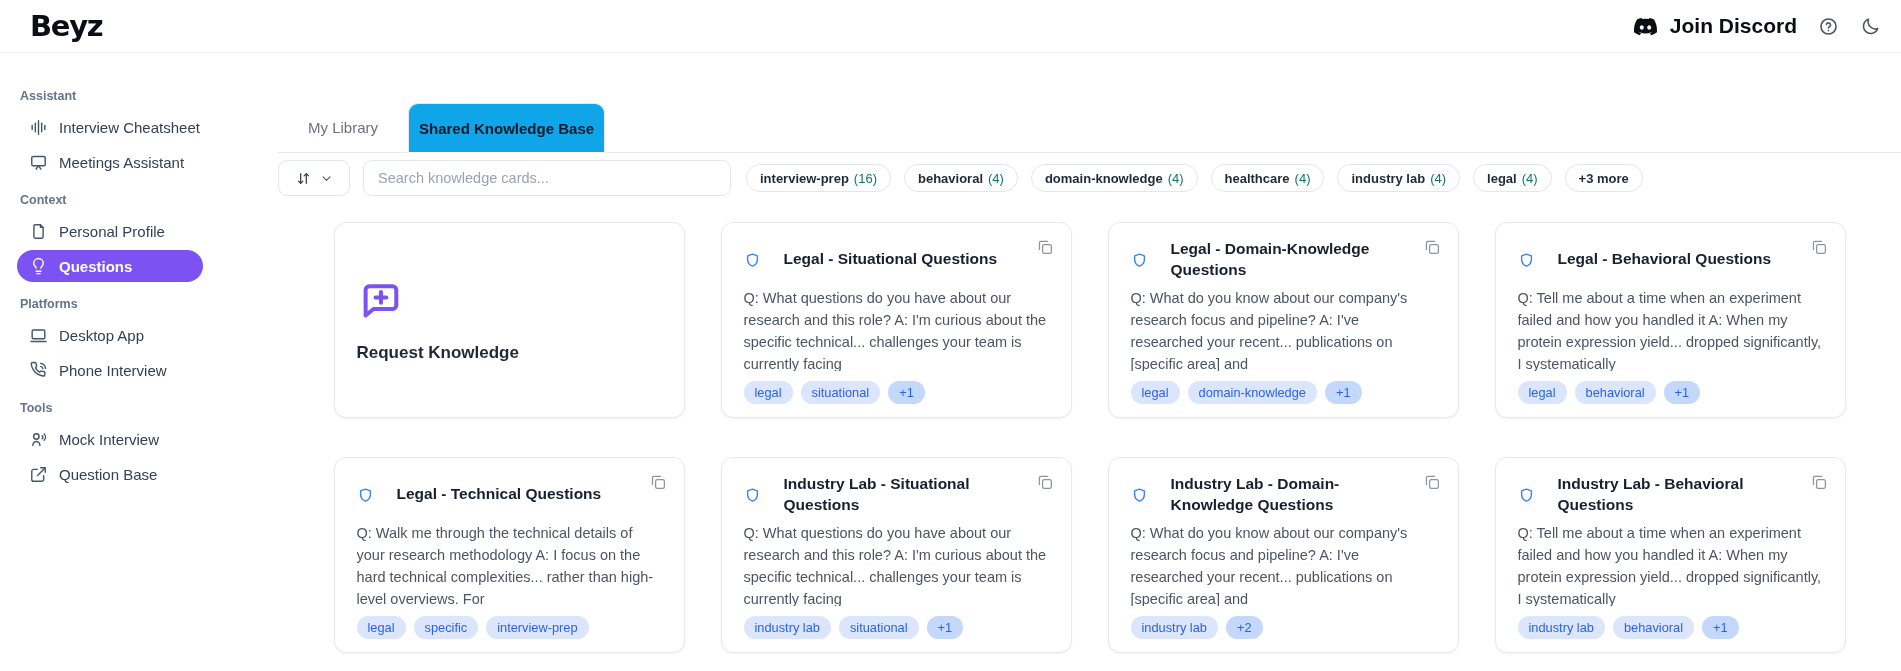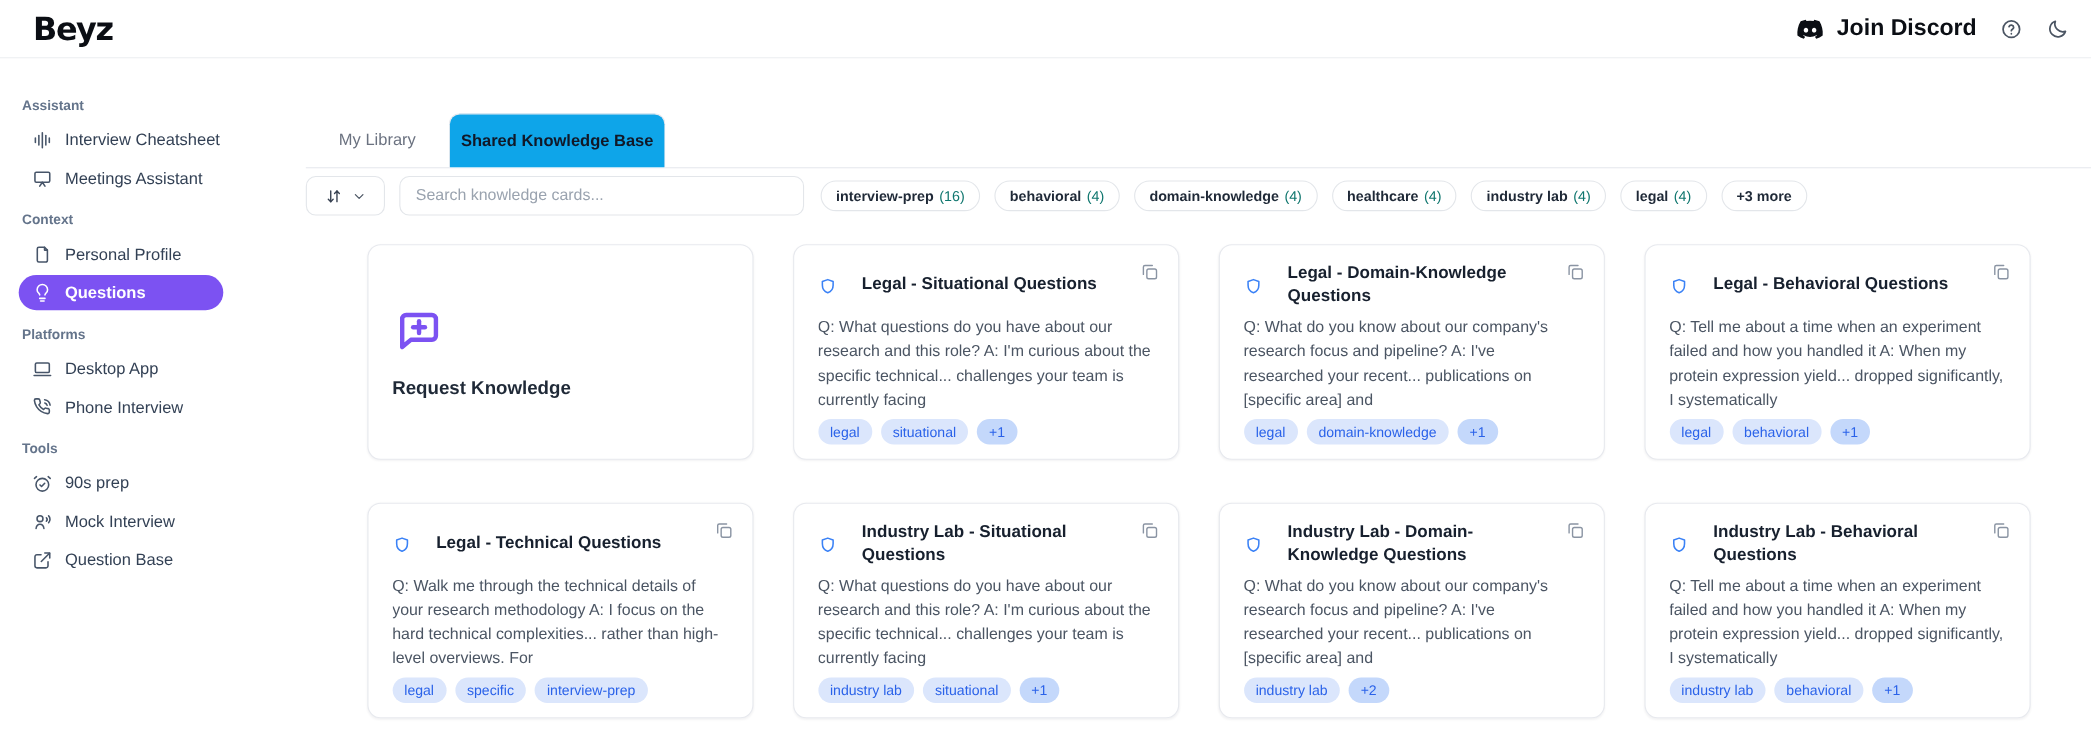--- a/index.html
+++ b/index.html
@@ -180,31 +180,20 @@
               <path d="M14.8 6.8a4 4 0 0 1 2.7 2.7"></path>
               <path d="M14.6 3a7.4 7.4 0 0 1 6.3 6.3"></path>
             </svg>
           </span>
           <span>Phone Interview</span>
         </div>
         <div class="side-label">Tools</div>
         <div class="side-item">
           <span class="ic">
             <svg viewBox="0 0 24 24" class="svg-ic">
-              <circle cx="12" cy="13.5" r="7.3"></circle>
-              <path d="M9.3 13.7l1.8 1.8 3.6-3.7"></path>
-              <path d="M5.3 4.2L3 6.2"></path>
-              <path d="M18.7 4.2L21 6.2"></path>
-            </svg>
-          </span>
-          <span>90s prep</span>
-        </div>
-        <div class="side-item">
-          <span class="ic">
-            <svg viewBox="0 0 24 24" class="svg-ic">
               <circle cx="9.3" cy="8.2" r="3.4"></circle>
               <path d="M4.8 19.5c.4-3.1 2-4.9 4.5-4.9s4.1 1.8 4.5 4.9"></path>
               <path d="M16.6 7.2c1 1 1 2.9 0 4"></path>
               <path d="M19.2 5c2.1 2.1 2.1 5.7 0 7.9"></path>
             </svg>
           </span>
           <span>Mock Interview</span>
         </div>
         <div class="side-item">
           <span class="ic">

